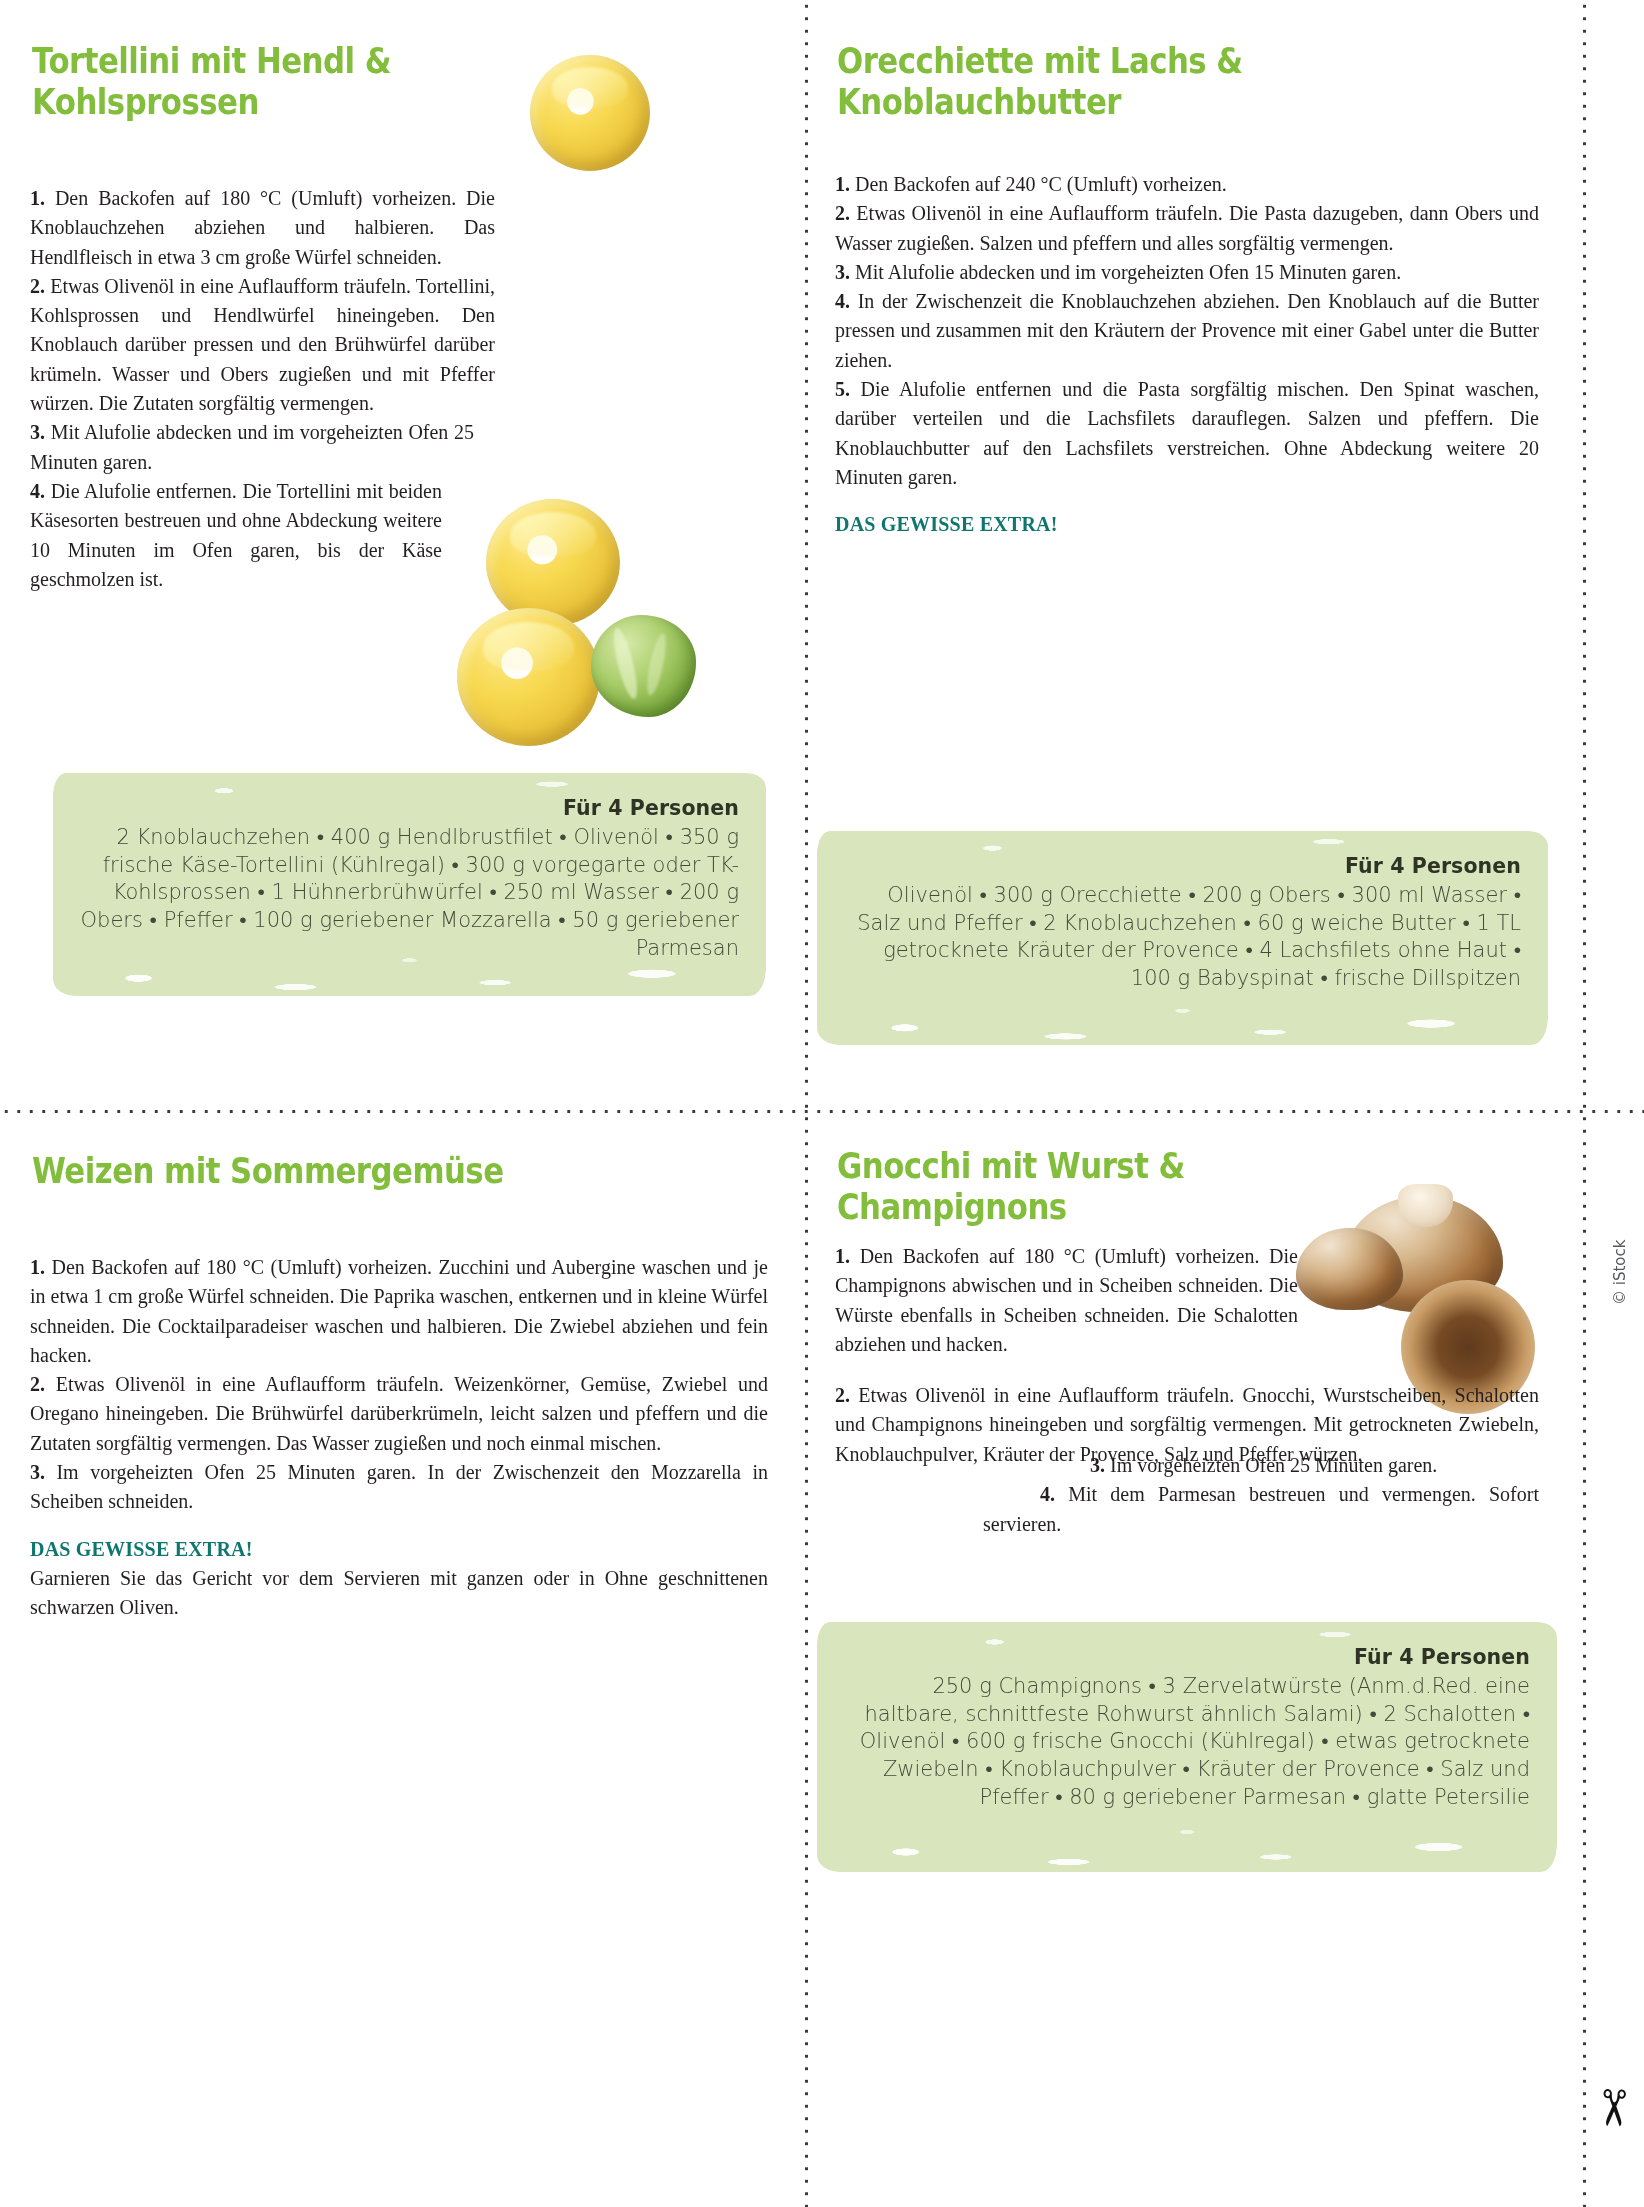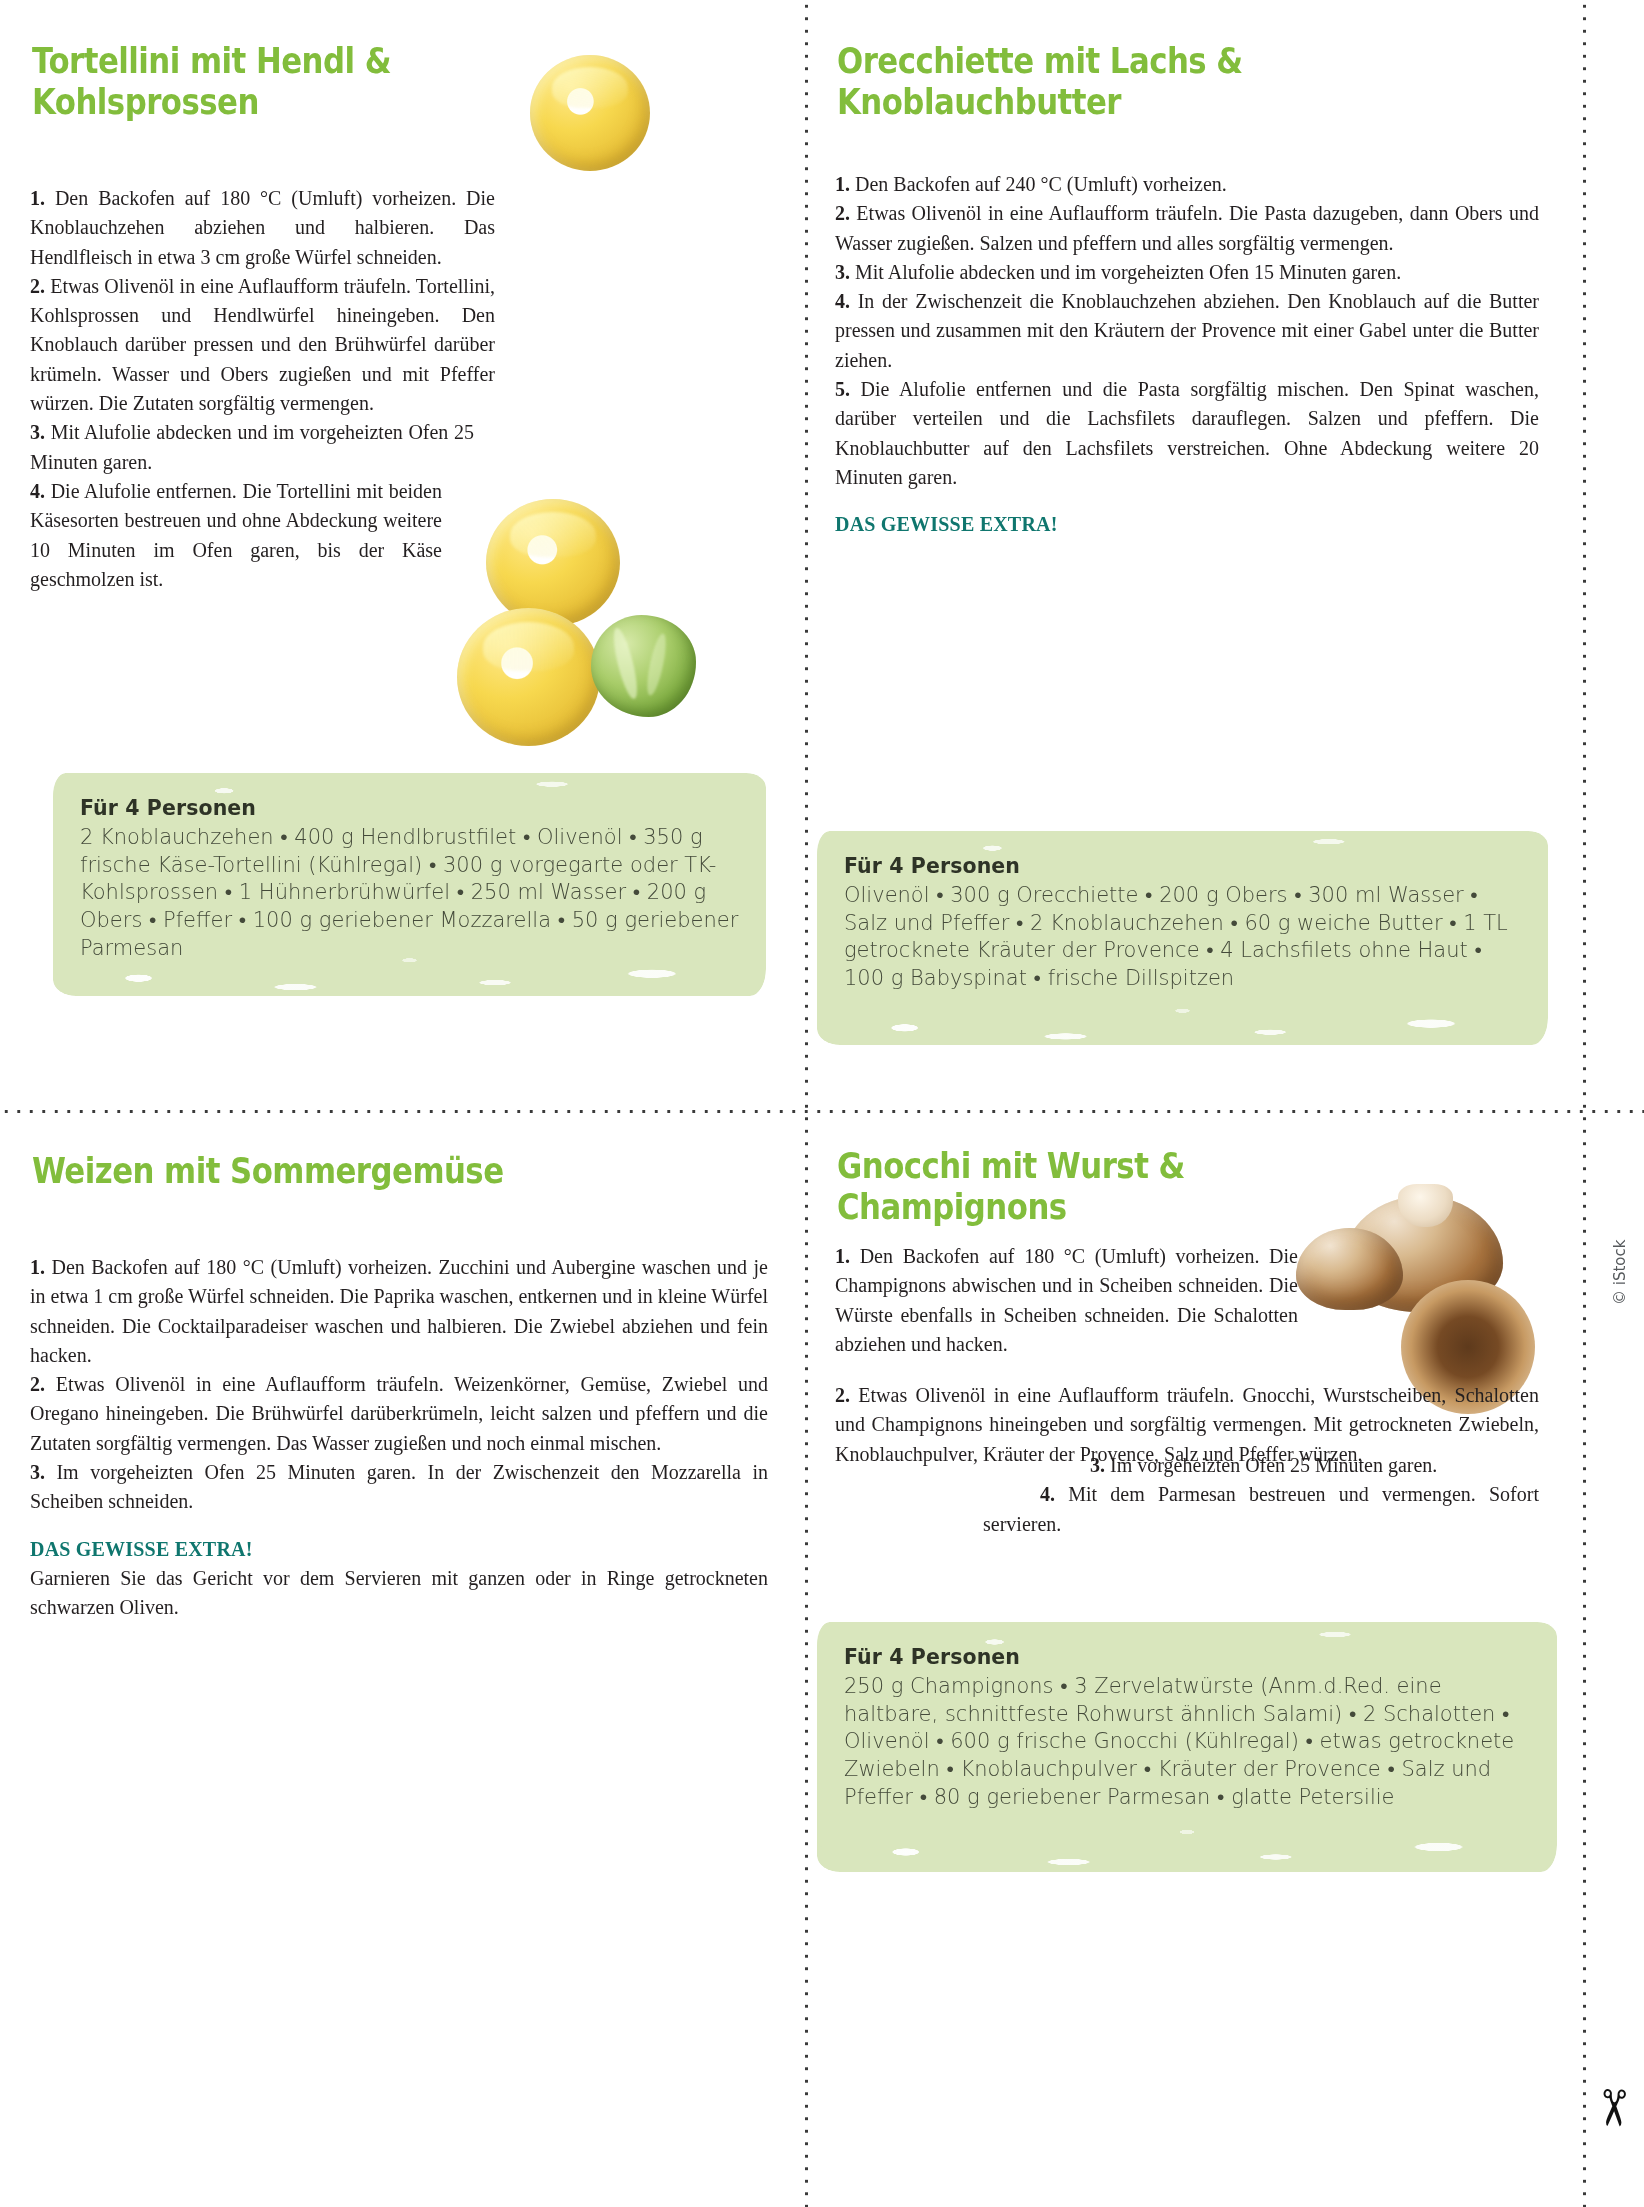--- a/index.html
+++ b/index.html
@@ -93,21 +93,21 @@
     line-height: 1.465;
     color: #231f20;
     text-align: justify;
   }
 
   
   .ing-box {
     position: absolute;
     font-family: "DejaVu Sans", sans-serif;
     color: #3c4232;
-    text-align: left;
+    text-align: right;
     padding: 23px 27px 28.5px 27px;
   }
   .ing-bg {
     position: absolute;
     inset: 0;
     background: #d9e6bd;
     z-index: 0;
     -webkit-mask-image:
       radial-gradient(ellipse 52% 40% at 8% 12%, #000 70%, transparent 100%),
       radial-gradient(ellipse 60% 50% at 92% 88%, #000 70%, transparent 100%),
@@ -324,21 +324,21 @@
     <div class="inner">
 
       <div class="recipe-title" style="position:absolute; left:32px; top:37px; width:659px;">Weizen mit Sommergemüse</div>
 
       <div class="steps" style="position:absolute; left:30px; top:99px; width:738px;margin-top:40px;">
         <p><span class="num">1.</span><span> Den Backofen auf 180 °C (Umluft) vorheizen. Zucchini und Aubergine waschen und je in etwa 1 cm große Würfel schneiden. Die Paprika waschen, entkernen und in kleine Würfel schneiden. Die Cocktailparadeiser waschen und halbieren. Die Zwiebel abziehen und fein hacken.</span></p>
         <p><span class="num">2.</span><span> Etwas Olivenöl in eine Auflaufform träufeln. Weizenkörner, Gemüse, Zwiebel und Oregano hineingeben. Die Brühwürfel darüberkrümeln, leicht salzen und pfeffern und die Zutaten sorgfältig vermengen. Das Wasser zugießen und noch einmal mischen.</span></p>
         <p><span class="num">3.</span><span> Im vorgeheizten Ofen 25 Minuten garen. In der Zwischenzeit den Mozzarella in Scheiben schneiden.</span></p>
 
         <div class="extra-head">DAS GEWISSE EXTRA!</div>
-        <div class="extra-body">Garnieren Sie das Gericht vor dem Servieren mit ganzen oder in Ringe getrockneten schwarzen Oliven.</div>
+        <div class="extra-body">Garnieren Sie das Gericht vor dem Servieren mit ganzen oder in Ohne geschnittenen schwarzen Oliven.</div>
       </div>
 
     </div>
   </div>
 
   <div class="cell cell-br">
     <div class="inner">
 
       <div class="photo mushroom-cap" style="left:535px; top:82px; width:160px; height:116px;"></div>
       <div class="photo mushroom-stem" style="left:590px; top:70px; width:55px; height:43px;"></div>

